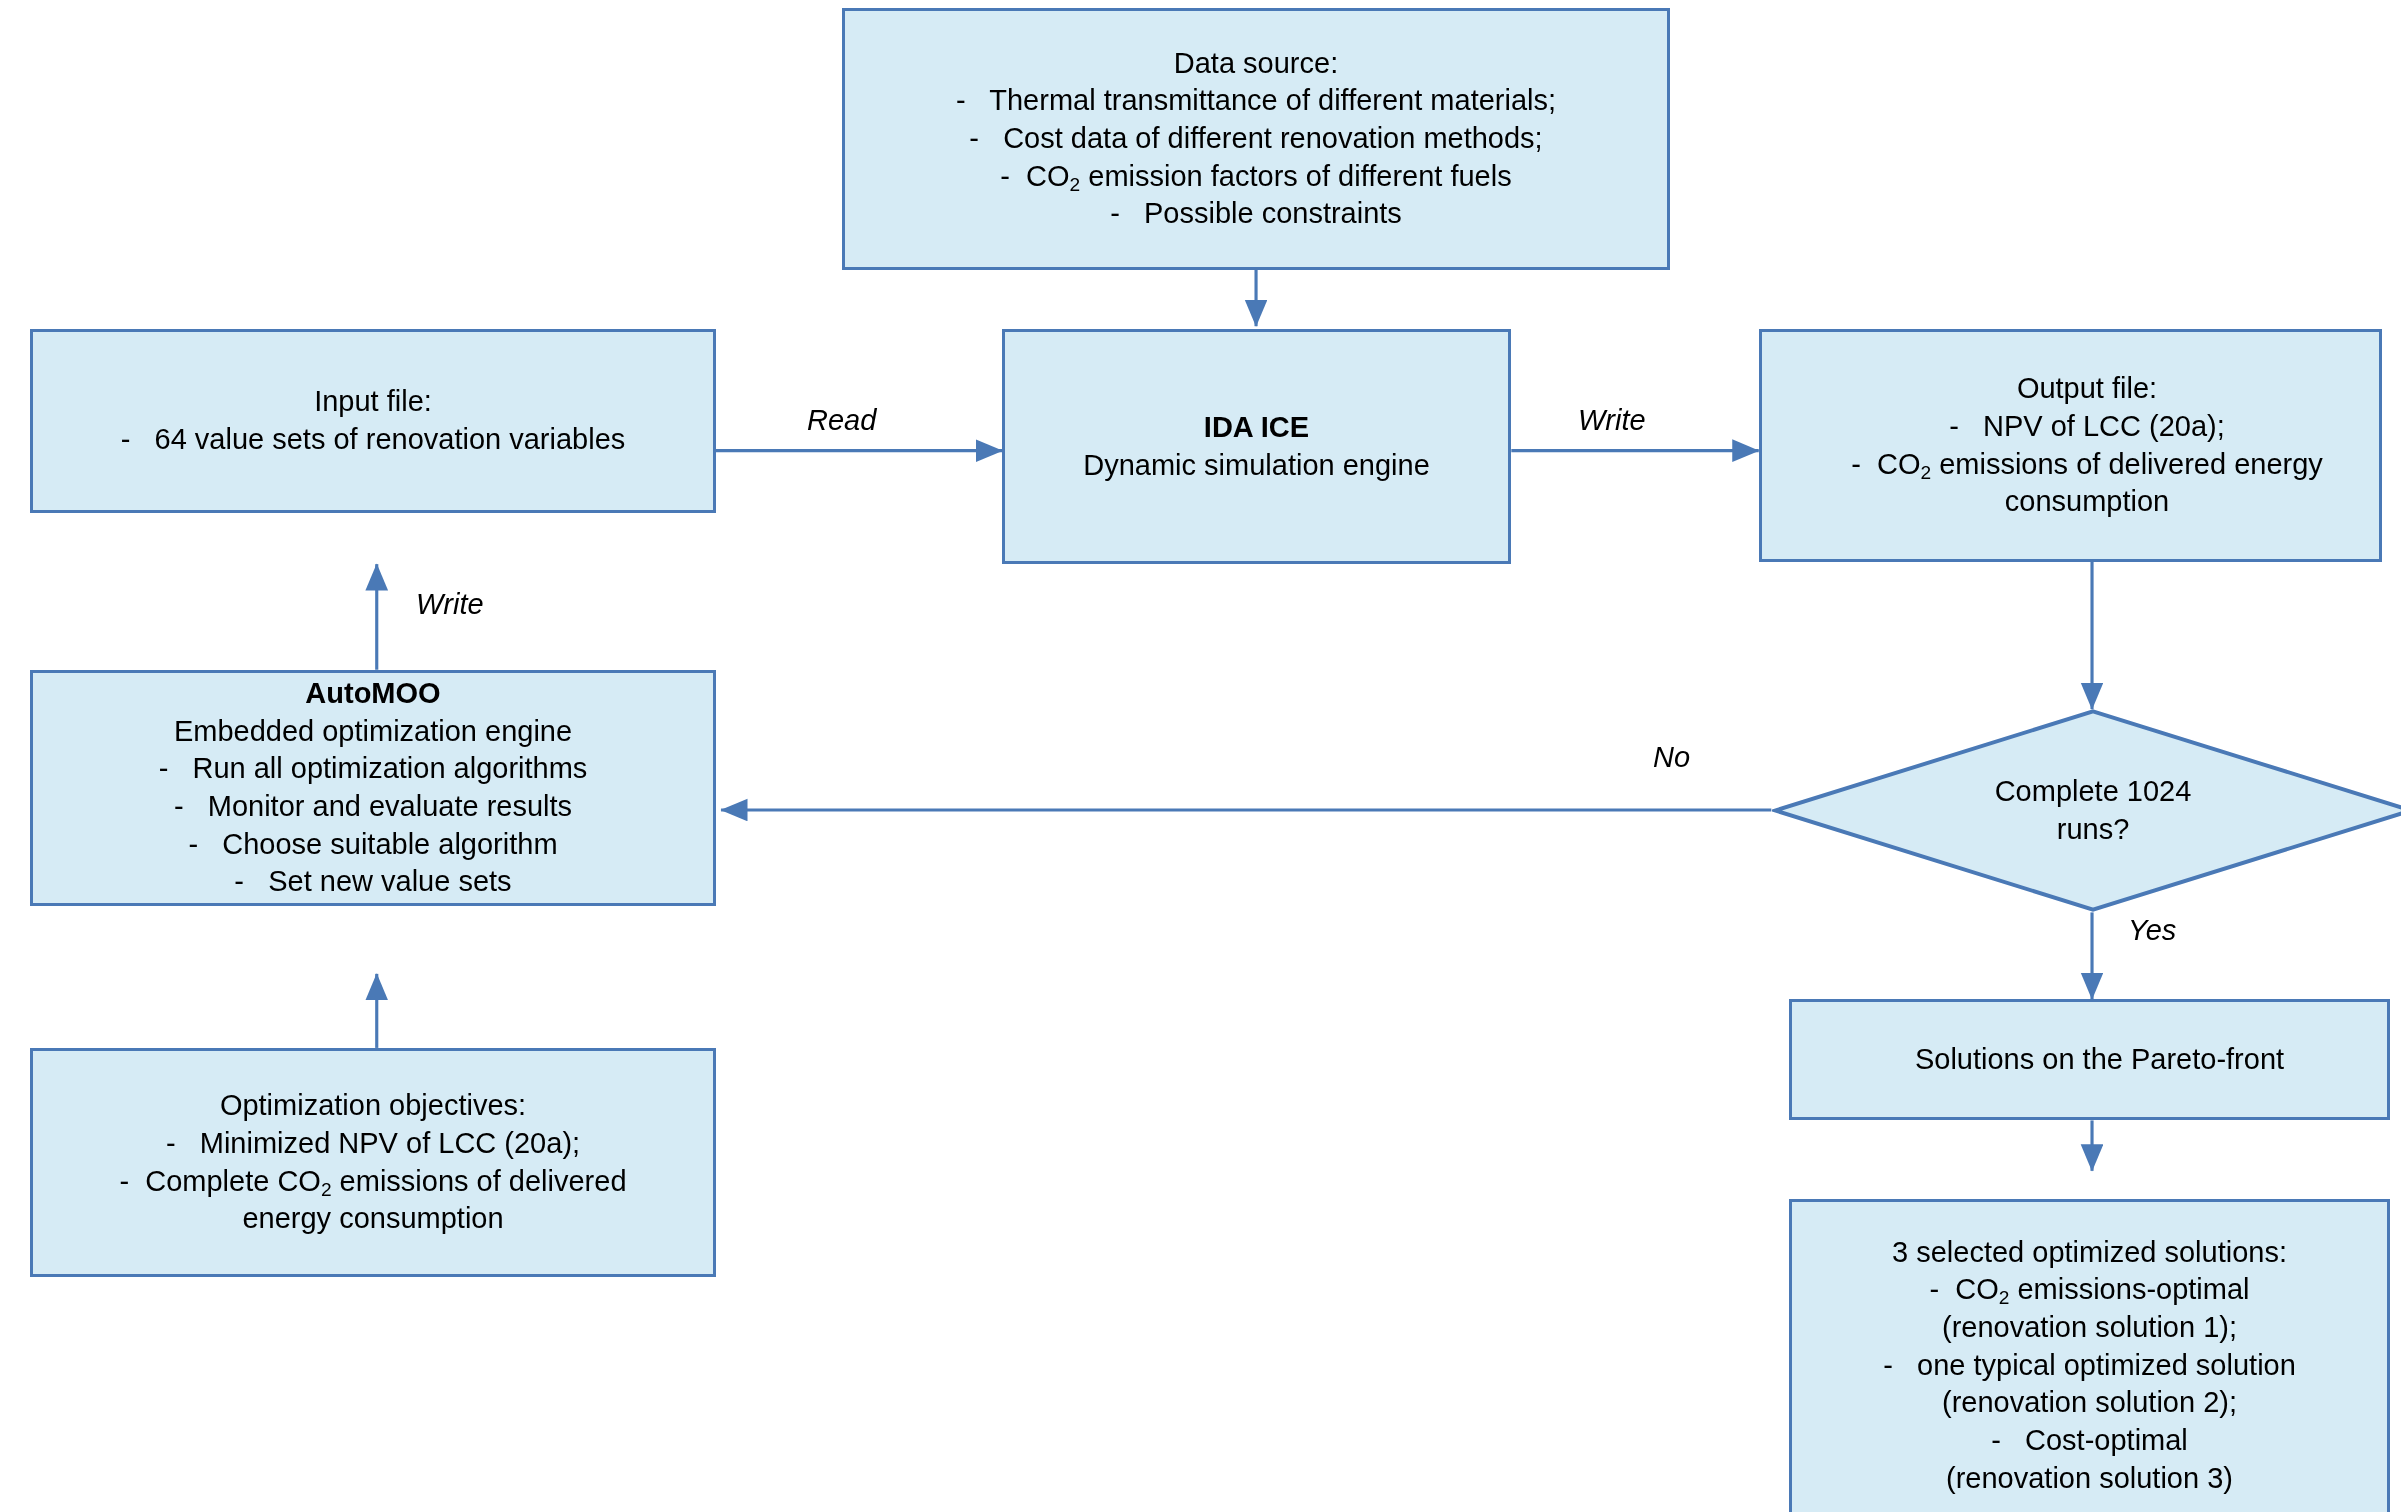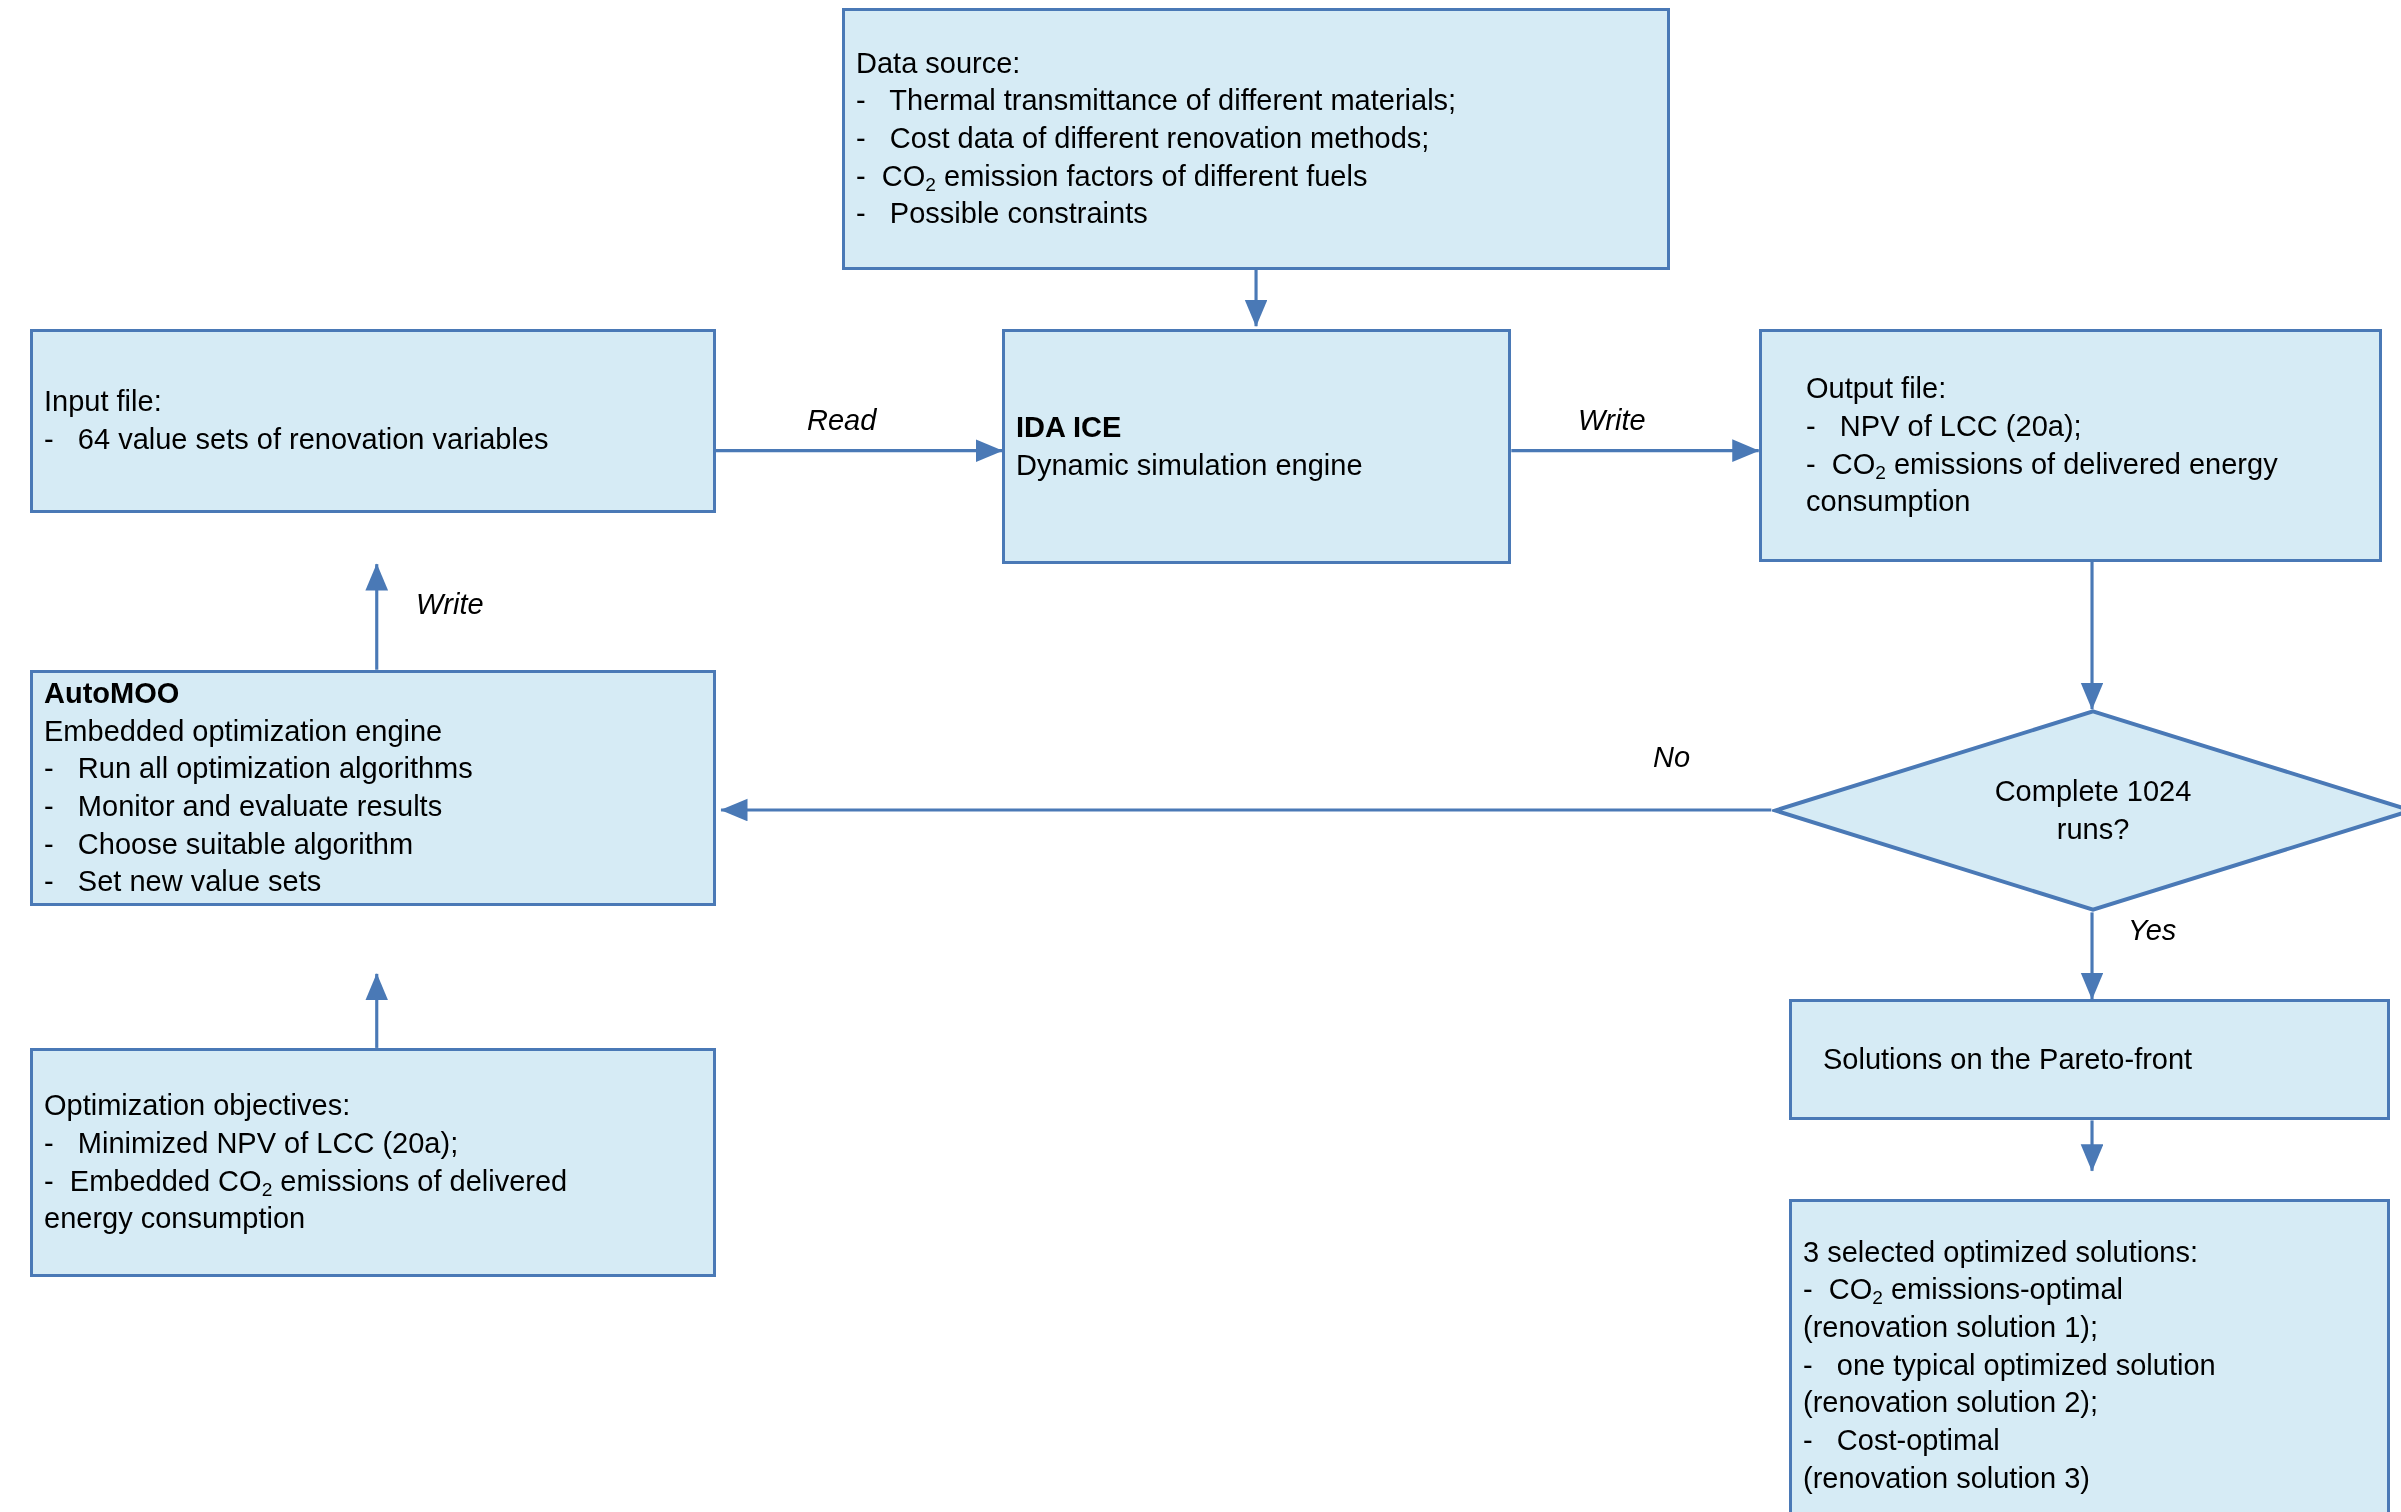--- a/index.html
+++ b/index.html
@@ -19,21 +19,21 @@
     overflow: hidden;
   }
   
   .node {
     position: absolute;
     box-sizing: border-box;
     background: #d6ebf5;
     border: 3.9px solid #4a79b6;
     display: flex;
     flex-direction: column;
-    align-items: flex-start;
+    align-items: center;
     justify-content: center;
     text-align: center;
     color: #000000;
     font-size: 29px;
     line-height: 1.30;
     padding: 4.7px 11px;
   }
   .node .ln {
     display: block;
     white-space: nowrap;
@@ -183,21 +183,21 @@
     </span>
   </div>
 
   <div class="node" style="left:30px; top:1048px; width:686px; height:229px;">
     <span class="ln">Optimization objectives:</span>
     <span class="ln">
       <span>-</span>&nbsp;&nbsp;
       <span>Minimized NPV of LCC (20a);</span>
     </span>
     <span class="ln">
-      <span>-</span>&nbsp;&nbsp;<span>Embedded CO</span><sub>2</sub><span> emissions of delivered</span>
+      <span>-</span>&nbsp;&nbsp;<span>Complete CO</span><sub>2</sub><span> emissions of delivered</span>
     </span>
     <span class="ln">energy consumption</span>
   </div>
 
   <div class="diamond-wrap" style="left:1772px; top:709px; width:642px; height:203px;">
     <svg width="642" height="203" viewBox="0 0 814 258" xmlns="http://www.w3.org/2000/svg">
       <polygon points="407,3 811,129 407,255 3,129" fill="#d6ebf5" stroke="#4a79b6" stroke-width="5"></polygon>
     </svg>
     <div class="diamond-label">
       <span class="ln">Complete 1024</span>

